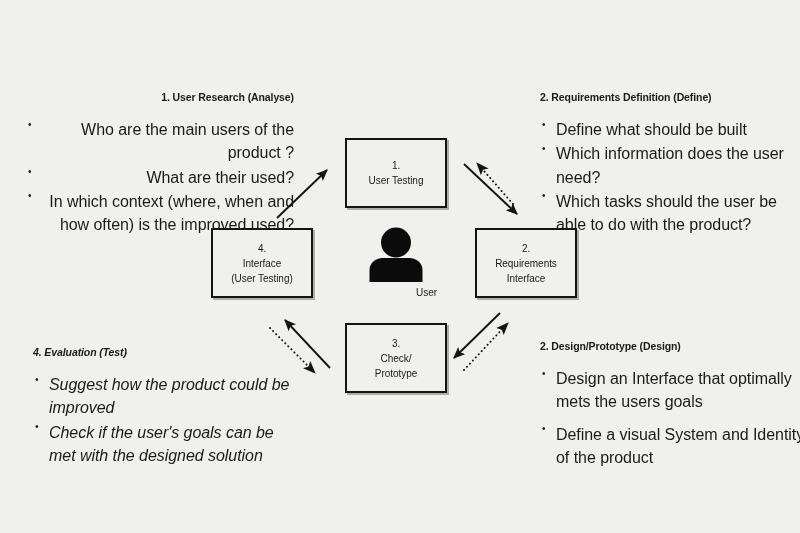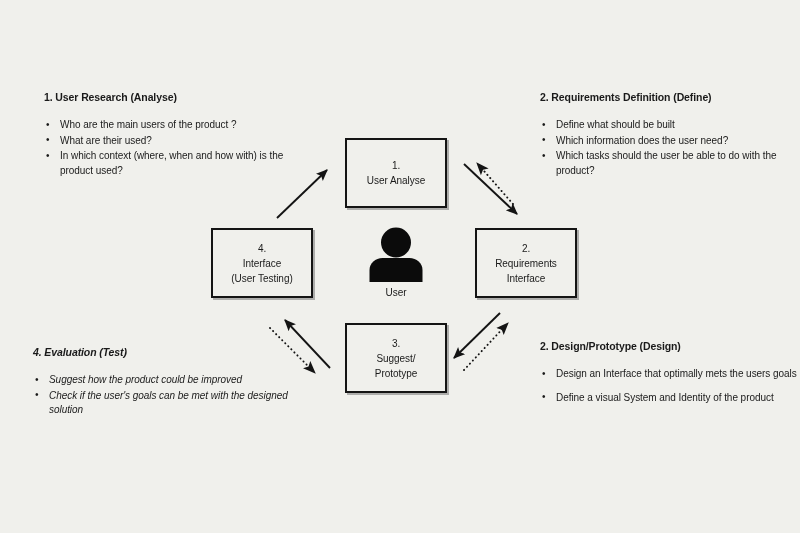--- a/index.html
+++ b/index.html
@@ -36,38 +36,38 @@
     line-height: 1.25;
   }
   .bullets {
     list-style: none;
     margin: 0;
     padding: 0;
   }
   .bullets li {
     position: relative;
     padding-left: 16px;
-    font-size: 10px;
+    font-size: 16px;
     line-height: 1.45;
     margin-bottom: 1px;
     letter-spacing: -0.05px;
   }
   .bullets li::before {
     content: "\2022";
     position: absolute;
     left: 2px;
     top: -0.5px;
     font-size: 10px;
     line-height: 1.45;
   }
   .bullets.spaced li {
     margin-bottom: 9px;
   }
 
-  #block-user-research  { left: 44px;  top: 91px;  }
+  #block-user-research  { left: 26px;  top: 91px; text-align: right;  }
   #block-requirements   { left: 540px; top: 91px;  }
   #block-evaluation     { left: 33px;  top: 346px; font-style: italic; }
   #block-design         { left: 540px; top: 340px; }
 
   
   .node {
     position: absolute;
     background: #f0f0ec;
     border: 2px solid #141414;
     box-shadow: 2px 2px 0 rgba(20,20,20,0.30);
@@ -87,21 +87,21 @@
   #node-requirements  { left: 475px; top: 228px; width: 102px; height: 70px; }
   #node-design        { left: 345px; top: 323px; width: 102px; height: 70px; }
   #node-evaluation    { left: 211px; top: 228px; width: 102px; height: 70px; }
 
   
   #user-center {
     position: absolute;
     left: 355px;
     top: 227px;
     width: 82px;
-    text-align: center;
+    text-align: right;
   }
   #user-center .user-glyph {
     display: block;
     margin: 0 auto;
   }
   #user-center .user-label {
     display: block;
     font-size: 10px;
     margin-top: 4px;
     letter-spacing: -0.05px;
@@ -142,32 +142,32 @@
 
     <line x1="464" y1="370" x2="508" y2="323" stroke="#141414" stroke-width="1.9" stroke-dasharray="0.2 4.1" stroke-linecap="round" marker-end="url(#ahd)"></line>
 
     <line x1="330" y1="368" x2="285" y2="320" stroke="#141414" stroke-width="1.9" marker-end="url(#ah)"></line>
 
     <line x1="270" y1="328" x2="315" y2="373" stroke="#141414" stroke-width="1.9" stroke-dasharray="0.2 4.1" stroke-linecap="round" marker-end="url(#ahd)"></line>
   </svg>
 
   <div class="node" id="node-user-research">
     <span class="node-line">1.</span>
-    <span class="node-line">User Analyse</span>
+    <span class="node-line">User Testing</span>
   </div>
 
   <div class="node" id="node-requirements">
     <span class="node-line">2.</span>
     <span class="node-line">Requirements</span>
     <span class="node-line">Interface</span>
   </div>
 
   <div class="node" id="node-design">
     <span class="node-line">3.</span>
-    <span class="node-line">Suggest/</span>
+    <span class="node-line">Check/</span>
     <span class="node-line">Prototype</span>
   </div>
 
   <div class="node" id="node-evaluation">
     <span class="node-line">4.</span>
     <span class="node-line">Interface</span>
     <span class="node-line">(User Testing)</span>
   </div>
 
   <div id="user-center">
@@ -176,21 +176,21 @@
       <path d="M5.5,55 L5.5,43 C5.5,36.2 11.4,31 18.6,31 L45.4,31 C52.6,31 58.5,36.2 58.5,43 L58.5,55 Z" fill="#0b0b0b"></path>
     </svg>
     <span class="user-label">User</span>
   </div>
 
   <div class="block" id="block-user-research">
     <p class="block-heading">1. User Research (Analyse)</p>
     <ul class="bullets">
       <li>Who are the main users of the product ?</li>
       <li>What are their used?</li>
-      <li>In which context (where, when and how with) is the product used?</li>
+      <li>In which context (where, when and how often) is the improved used?</li>
     </ul>
   </div>
 
   <div class="block" id="block-requirements">
     <p class="block-heading">2. Requirements Definition (Define)</p>
     <ul class="bullets">
       <li>Define what should be built</li>
       <li>Which information does the user need?</li>
       <li>Which tasks should the user be able to do with the product?</li>
     </ul>

